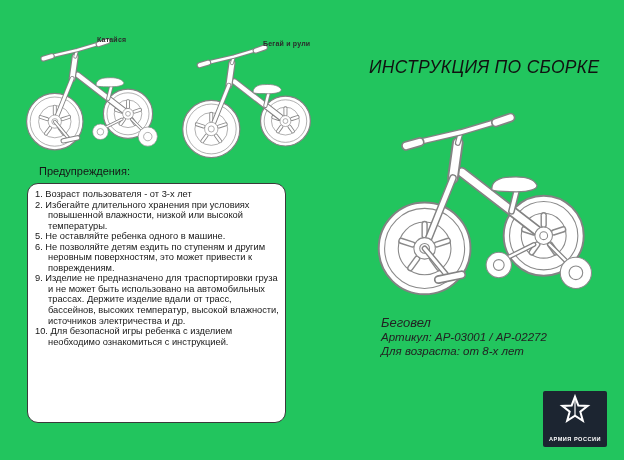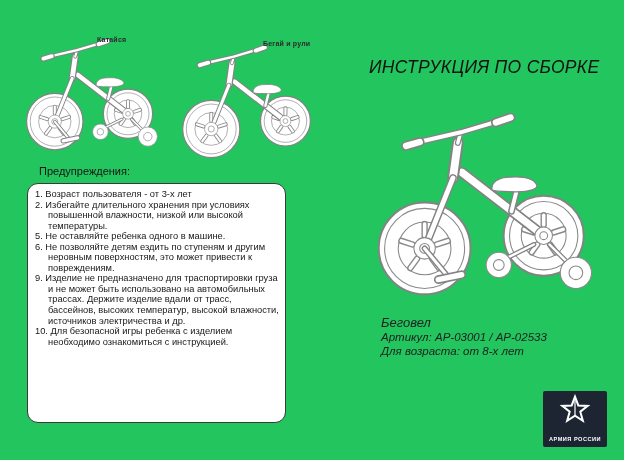--- a/index.html
+++ b/index.html
@@ -171,21 +171,21 @@
   </div>
 
   <svg class="bike bike3" viewBox="0 0 250 220">
     <use href="#bike-base"></use>
     <use href="#bike-pedals"></use>
     <use href="#bike-trainers"></use>
   </svg>
 
   <div class="product">
     <div class="name">Беговел</div>
-    <div class="line">Артикул: АР-03001 /  АР-02533</div>
+    <div class="line">Артикул: АР-03001 /  АР-02272</div>
     <div class="line">Для возраста: от 8-х лет</div>
   </div>
 
   <div class="logo">
     <svg class="star" width="32" height="32" viewBox="-12 -12 24 24">
       <use href="#army-star"></use>
     </svg>
     <div class="logo-text">АРМИЯ РОССИИ</div>
   </div>
 

